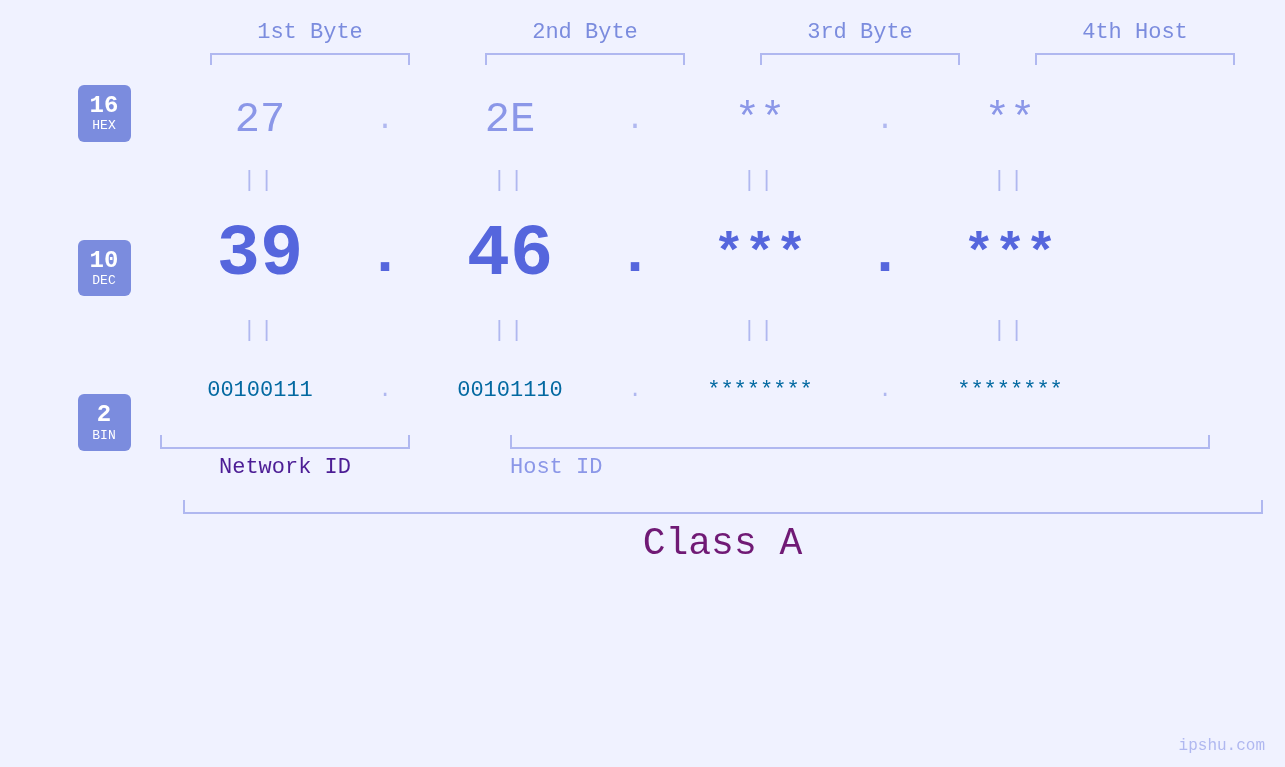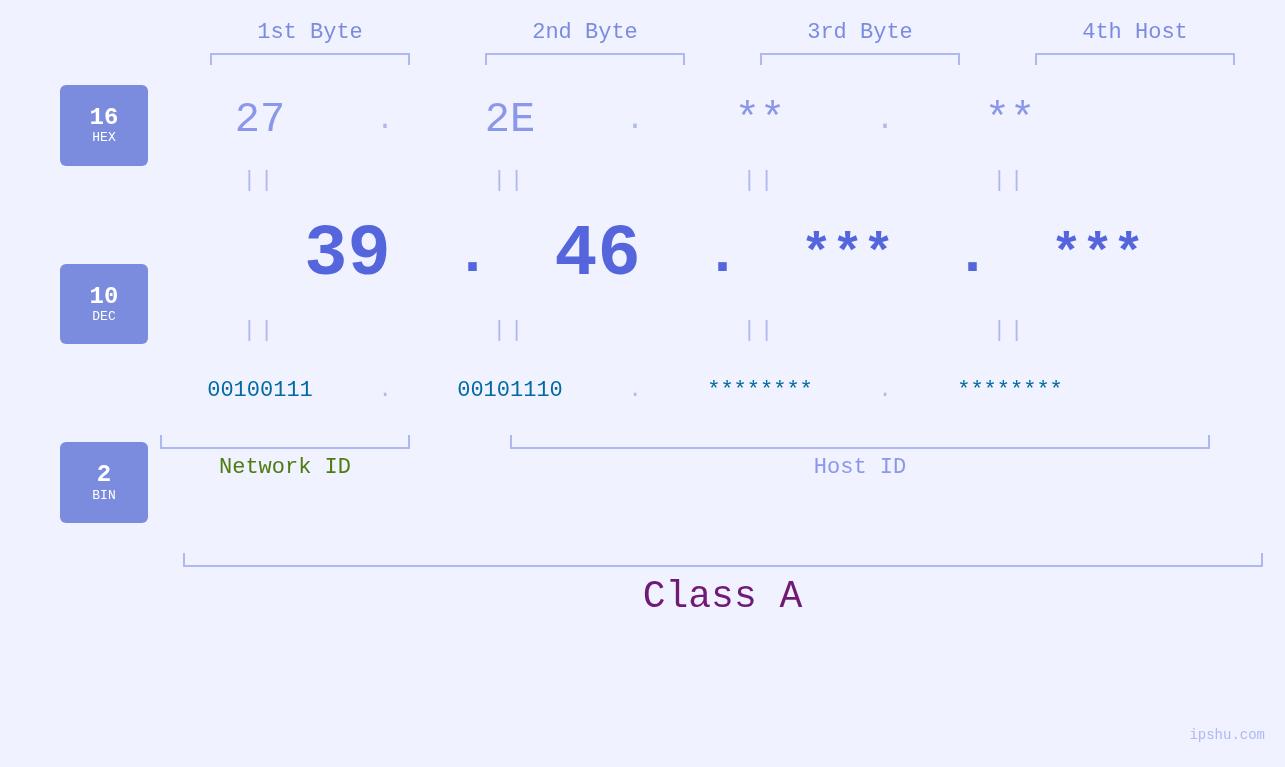--- a/index.html
+++ b/index.html
@@ -36,22 +36,22 @@
       border-top: 2px solid #b0b8f0;
       border-left: 2px solid #b0b8f0;
       border-right: 2px solid #b0b8f0;
     }
 
     .base-badge {
       background: #7b8cde;
       color: white;
       border-radius: 6px;
       text-align: center;
-      width: 88px;
-      padding: 20px 4px;
+      width: 53px;
+      padding: 8px 4px;
       margin-bottom: 10px;
     }
 
     .base-badge .base-num {
       font-size: 24px;
       font-weight: bold;
       font-family: 'Courier New', Courier, monospace;
       line-height: 1.1;
     }
 
@@ -123,24 +123,24 @@
     .eq-sign {
       color: #b0b8f0;
       font-size: 22px;
       font-family: 'Courier New', Courier, monospace;
       letter-spacing: 4px;
     }
 
     
     .watermark {
       position: absolute;
-      bottom: 24px;
+      bottom: 12px;
       right: 20px;
       color: #b0b8f0;
-      font-size: 14px;
+      font-size: 16px;
       font-family: 'Courier New', Courier, monospace;
     }
 
     .badges-col {
       display: flex;
       flex-direction: column;
       align-items: center;
       justify-content: space-around;
       padding-left: 48px;
       width: 160px;
@@ -234,21 +234,21 @@
         <div class="dot-cell"></div>
         <div class="cell">
           <span class="eq-sign">||</span>
         </div>
         <div class="dot-cell"></div>
         <div class="cell">
           <span class="eq-sign">||</span>
         </div>
       </div>
 
-      <div class="full-row" style="height:110px; align-items:center;justify-content:center;">
+      <div class="full-row" style="height:110px; align-items:center;">
         <div class="cell">
           <span class="dec-val">39</span>
         </div>
         <div class="dot-cell">
           <span class="dec-dot">.</span>
         </div>
         <div class="cell">
           <span class="dec-val">46</span>
         </div>
         <div class="dot-cell">
@@ -310,24 +310,24 @@
       <div style="display:flex; flex-direction:row; margin-top:5px;">
 
         <div style="width:250px; height:14px; border-bottom:2px solid #b0b8f0; border-left:2px solid #b0b8f0; border-right:2px solid #b0b8f0;"></div>
         <div style="width:100px;"></div>
 
         <div style="width:700px; height:14px; border-bottom:2px solid #b0b8f0; border-left:2px solid #b0b8f0; border-right:2px solid #b0b8f0;"></div>
       </div>
 
       <div style="display:flex; flex-direction:row; margin-top:6px;">
         <div style="width:250px; text-align:center;">
-          <span style="color:#4d7c0f; font-size:22px; font-family:'Courier New',Courier,monospace;">Network ID</span>
+          <span style="color:#4c1d95; font-size:22px; font-family:'Courier New',Courier,monospace;">Network ID</span>
         </div>
         <div style="width:100px;"></div>
-        <div style="width:700px; text-align:center;">
+        <div style="width:700px; text-align:left;">
           <span style="color:#8b97e8; font-size:22px; font-family:'Courier New',Courier,monospace;">Host ID</span>
         </div>
       </div>
 
     </div>
   </div>
 
   <div style="width:1080px; margin-left:160px; margin-top:20px;">
     <div style="width:1080px; height:14px; border-bottom:2px solid #b0b8f0; border-left:2px solid #b0b8f0; border-right:2px solid #b0b8f0;"></div>
     <div style="text-align:center; color:#701a75; font-size:38px; font-family:'Courier New',Courier,monospace; margin-top:8px;">Class A</div>

